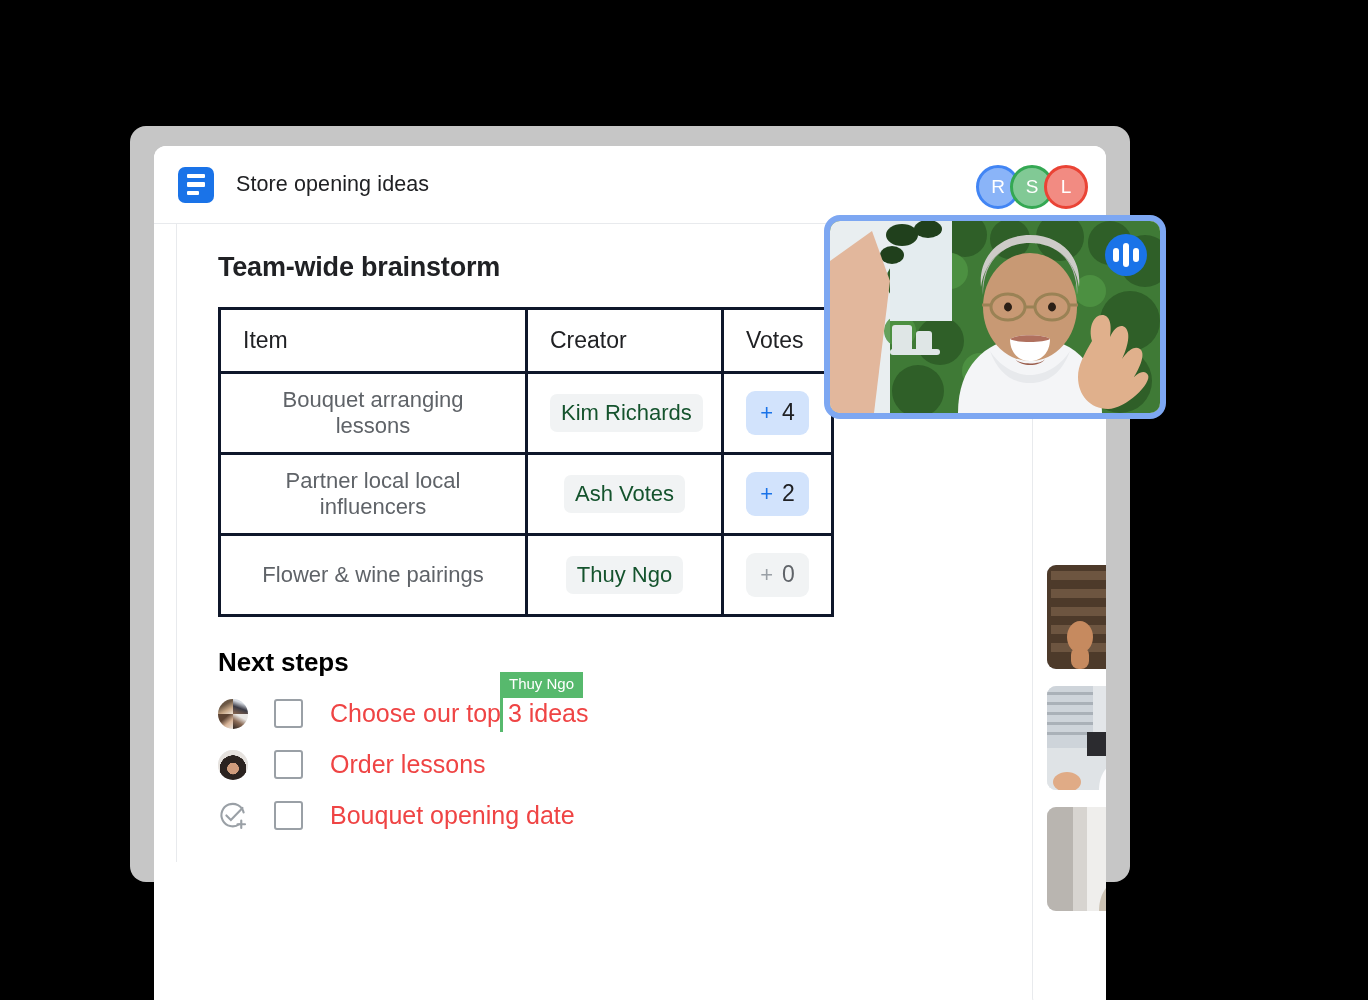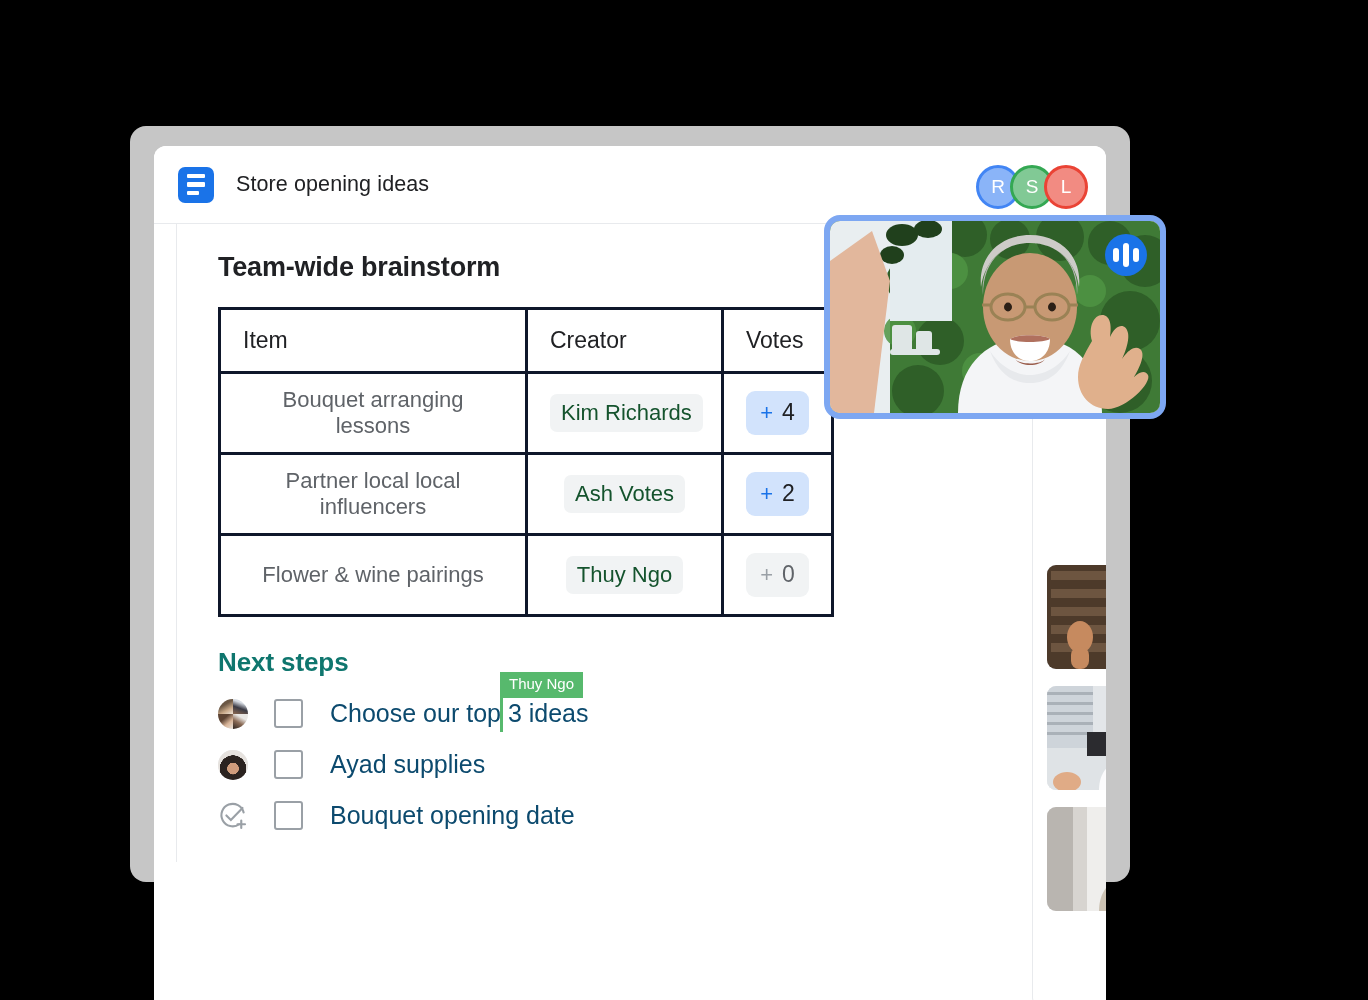--- a/index.html
+++ b/index.html
@@ -188,21 +188,21 @@
     width: 2.5px; height: 34px;
     display: block;
   }
   .flag-green .lbl { background: #57b96d; }
   .flag-green .caret { background: #57b96d; }
 
   
   .h2 {
     font-size: 26px;
     font-weight: bold;
-    color: #0f766e;
+    color: #000000;
     margin: 30px 0 10px 0;
     letter-spacing: -0.1px;
   }
   .task {
     display: flex;
     align-items: center;
     height: 51px;
   }
   .task-av { width: 30px; height: 30px; flex: none; margin-right: 26px; position: relative; }
   .avatar-quad {
@@ -221,21 +221,21 @@
   .checkbox {
     width: 25px; height: 25px;
     border: 2.5px solid #9aa0a6;
     border-radius: 3px;
     flex: none;
     margin-right: 27px;
     background: #fff;
   }
   .task-label {
     font-size: 25px;
-    color: #0c4a6e;
+    color: #ef4444;
     white-space: nowrap;
   }
 
   
   .call-panel {
     position: absolute;
     left: 878px; top: 228px;
     width: 231px; height: 634px;
     background: #ffffff;
     border: 1px solid #e8eaed;
@@ -393,21 +393,21 @@
           <div class="task-label">Choose our top 3 ideas</div>
         </div>
 
         <div class="task">
           <div class="task-av">
             <div class="avatar-single">
               <div class="face" style="background:radial-gradient(circle at 50% 62%, #cf9c7c 0 24%, #2b2320 25% 55%, #e6e2de 56%)"></div>
             </div>
           </div>
           <div class="checkbox"></div>
-          <div class="task-label">Ayad supplies</div>
+          <div class="task-label">Order lessons</div>
         </div>
 
         <div class="task">
           <div class="task-av">
             <svg width="30" height="30" viewBox="0 0 24 24" fill="none" stroke="#9aa0a6" stroke-width="1.7" stroke-linecap="round">
               <path d="M20.5 9.2A9 9 0 1 0 17 18.6"></path>
               <path d="M6.7 11.6 L10.3 15.2 L19.6 5.6"></path>
               <path d="M18.6 15.6 v6 M15.6 18.6 h6"></path>
             </svg>
           </div>

